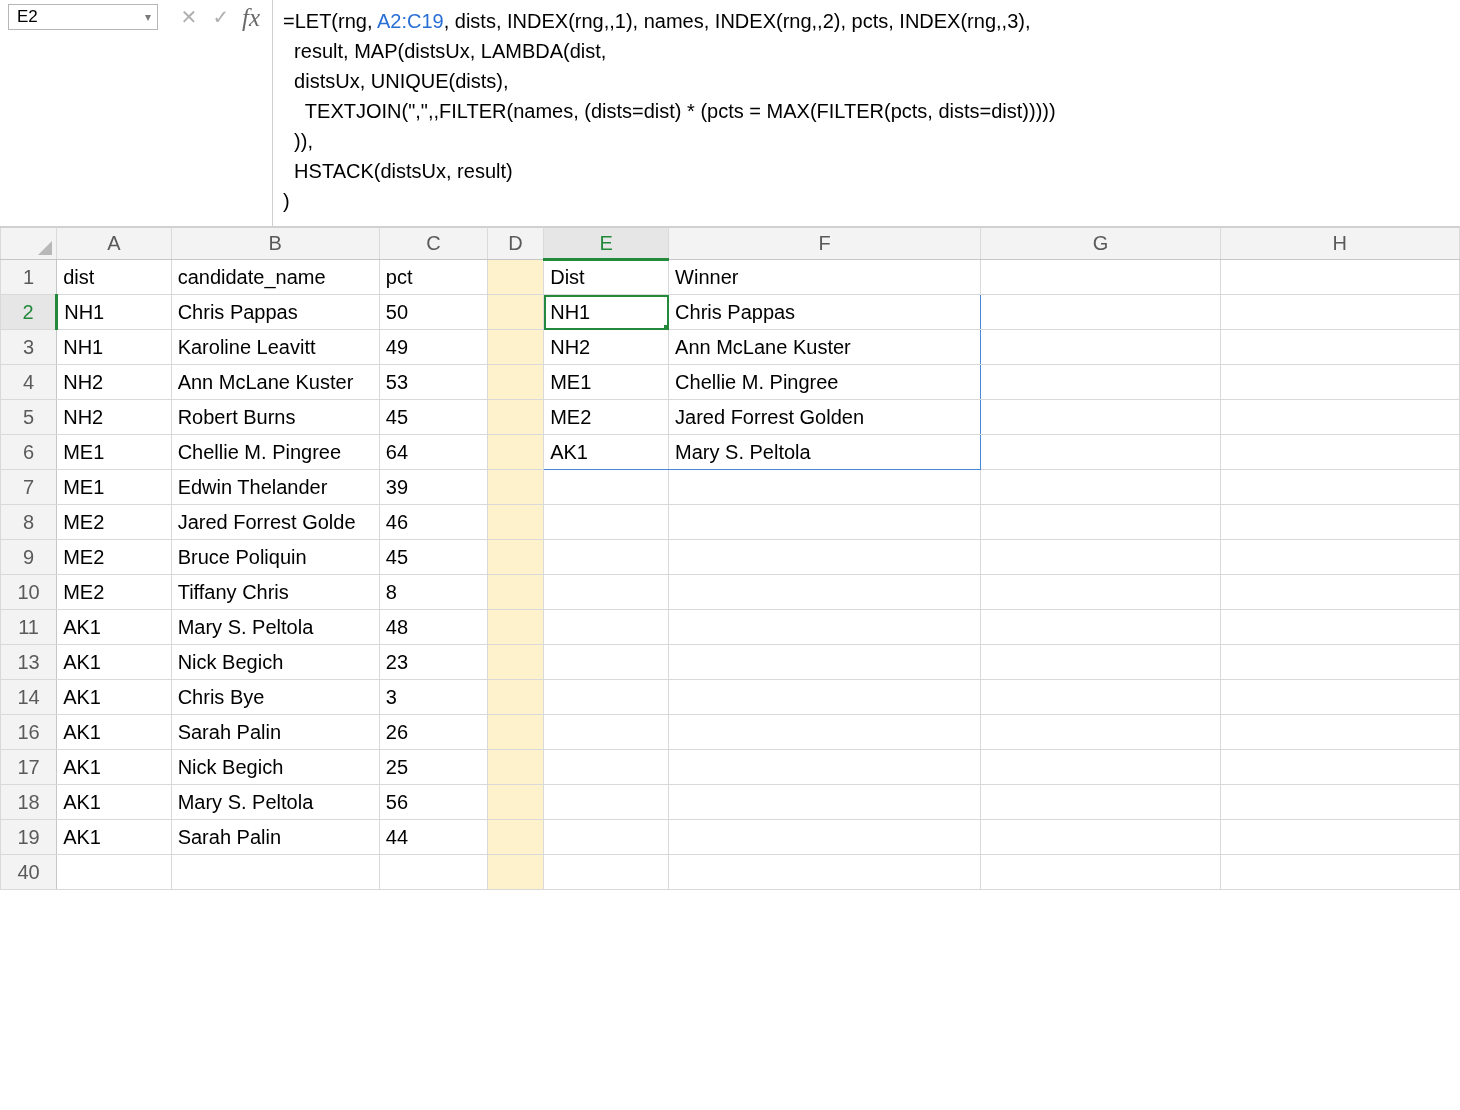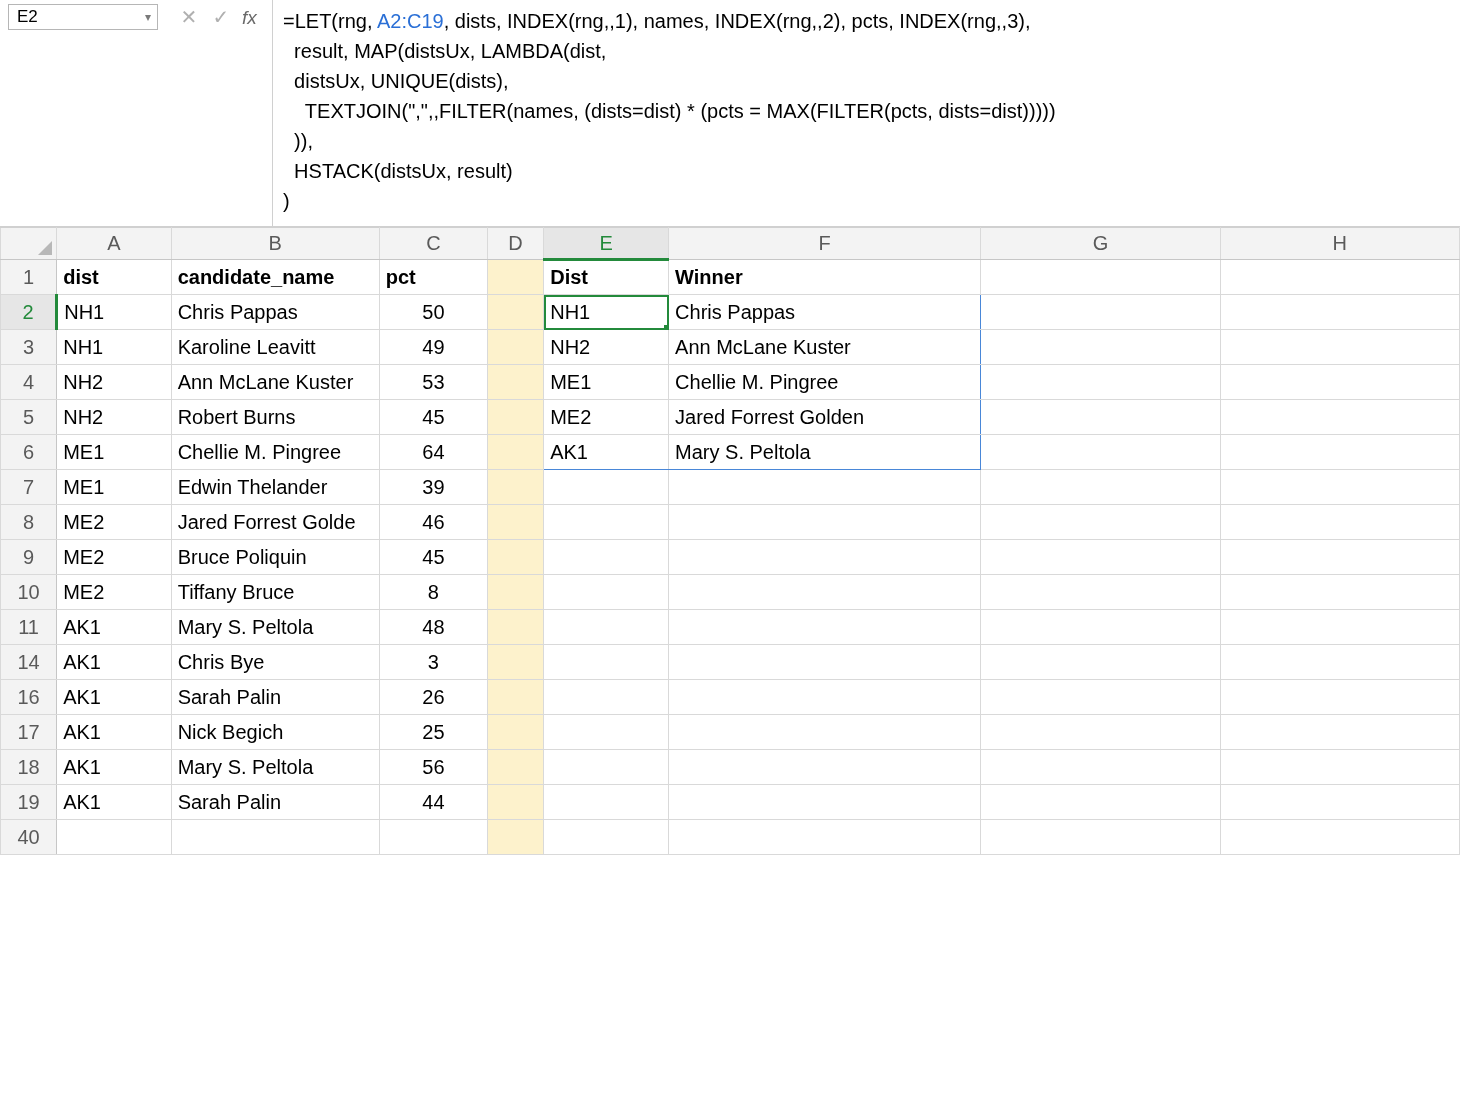--- a/index.html
+++ b/index.html
@@ -50,22 +50,22 @@
     color: #b0b0b0;
     font-size: 20px;
   }
   .fb-btns .btn {
     width: 22px;
     text-align: center;
     line-height: 1;
   }
   .fx-label {
     font-style: italic;
-    font-family: Liberation Sans, sans-serif;
-    font-size: 19px;
+    font-family: Liberation Serif, serif;
+    font-size: 25px;
     color: #6a6a6a;
     padding-right: 8px;
   }
   .formula-area {
     flex: 1;
     border-left: 1px solid #d0d0d0;
     padding: 6px 20px 10px 10px;
     font-size: 20px;
     line-height: 1.5;
     font-family: -apple-system, BlinkMacSystemFont, "Segoe UI", Arial, sans-serif;
@@ -137,22 +137,22 @@
   
   .col-A { width: 110px; }
   .col-B { width: 200px; }
   .col-C { width: 104px; }
   .col-D { width: 54px; }
   .col-E { width: 120px; }
   .col-F { width: 300px; }
   .col-G { width: 230px; }
   .col-H { width: 230px; }
 
-  .bold { font-weight: 700; }
-  .num { text-align: center; }
+  .bold { font-weight: 400; }
+  .num { text-align: left; }
   .yellow { background: #fdf2cc !important; }
 
   
   .active-cell {
     outline: 2px solid #238a3b;
     outline-offset: -2px;
     position: relative;
   }
   .active-cell::after {
     content: "";
@@ -319,33 +319,44 @@
           <td class="num">45</td>
           <td class="yellow"></td>
           <td></td>
           <td></td>
           <td></td>
           <td></td>
         </tr>
         <tr>
           <th class="rowhdr">10</th>
           <td>ME2</td>
-          <td>Tiffany Bruce</td>
+          <td>Tiffany Chris</td>
           <td class="num">8</td>
           <td class="yellow"></td>
           <td></td>
           <td></td>
           <td></td>
           <td></td>
         </tr>
         <tr>
           <th class="rowhdr">11</th>
           <td>AK1</td>
           <td>Mary S. Peltola</td>
           <td class="num">48</td>
+          <td class="yellow"></td>
+          <td></td>
+          <td></td>
+          <td></td>
+          <td></td>
+        </tr>
+        <tr>
+          <th class="rowhdr">13</th>
+          <td>AK1</td>
+          <td>Nick Begich</td>
+          <td class="num">23</td>
           <td class="yellow"></td>
           <td></td>
           <td></td>
           <td></td>
           <td></td>
         </tr>
         <tr>
           <th class="rowhdr">14</th>
           <td>AK1</td>
           <td>Chris Bye</td>

